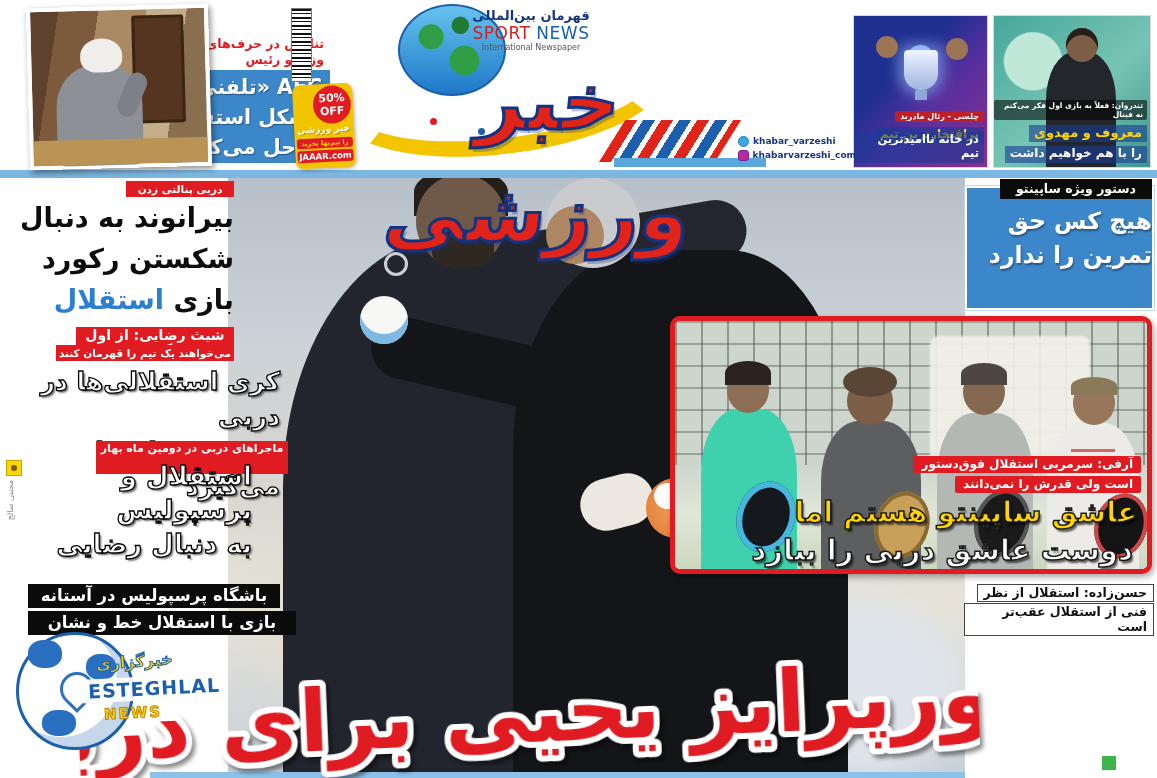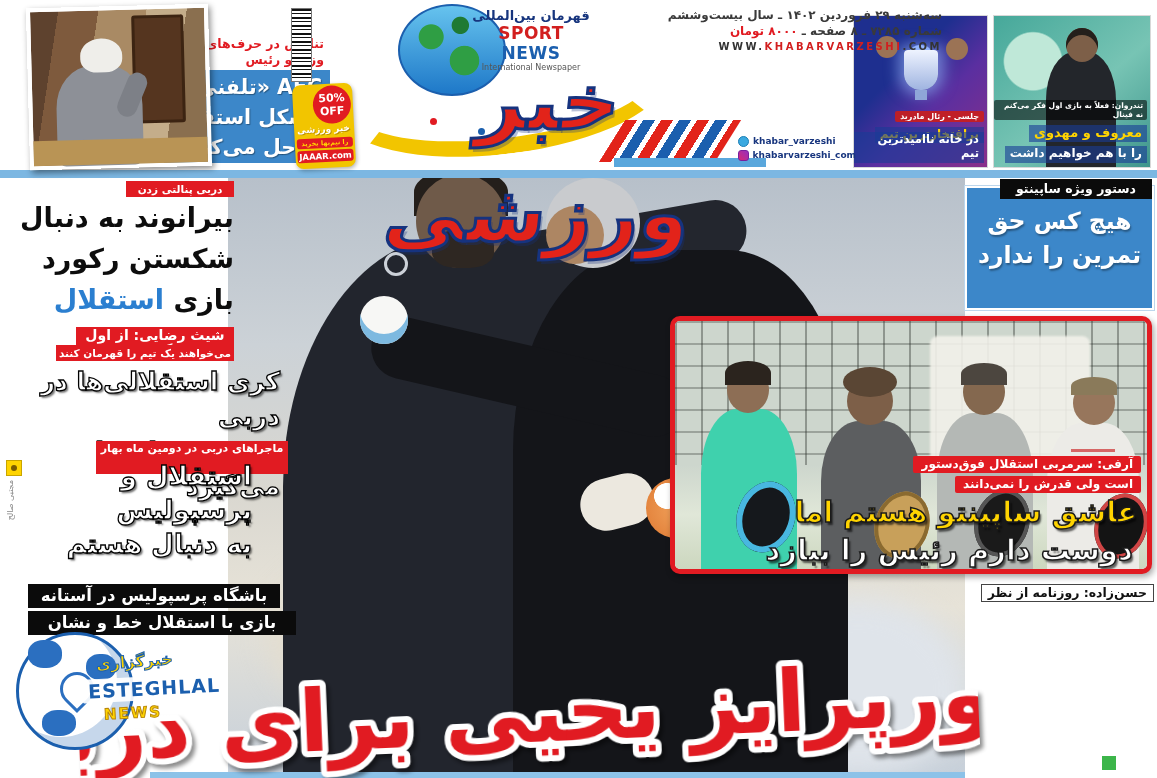--- a/index.html
+++ b/index.html
@@ -38,21 +38,21 @@
     background:radial-gradient(circle at 30% 35%,#2f9e44 0 13%,transparent 14%),
                radial-gradient(circle at 62% 62%,#2f9e44 0 17%,transparent 18%),
                radial-gradient(circle at 58% 22%,#1f7a33 0 9%,transparent 10%),
                linear-gradient(#66c3ee,#1e78c8)}
   #ribbon{left:338px;top:34px;width:330px;height:120px;z-index:2;border-radius:50%;
     border:16px solid transparent;border-bottom-color:#f2c500;transform:rotate(-7deg)}
   .pictos{z-index:3;width:7px;height:7px;border-radius:50%;background:#e11b22}
 
   #pub-block{left:468px;top:8px;width:126px;z-index:4;text-align:center}
   #pub-block .pb-fa{font-size:13px;font-weight:bold;color:#17357e}
-  #pub-block .pb-en{font-size:17px;font-weight:bold;letter-spacing:.5px;direction:ltr}
+  #pub-block .pb-en{font-size:17px;font-weight:normal;letter-spacing:.5px;direction:ltr}
   #pub-block .pb-en .red{color:#d21f1f}
   #pub-block .pb-en .blu{color:#1b5fae}
   #pub-block .pb-sub{font-size:8px;color:#555;direction:ltr}
 
   #logo-text{left:330px;top:46px;width:438px;height:118px;z-index:3;line-height:112px;text-align:center;
     font-size:78px;font-weight:bold;color:#e2231a;-webkit-text-stroke:3px #16337f;
     transform:skewX(-6deg) scaleX(1.04);text-shadow:3px 4px 0 rgba(22,51,127,.30)}
   #logo-stripes{left:612px;top:120px;width:116px;height:42px;z-index:2;transform:skewX(-32deg);
     background:repeating-linear-gradient(90deg,#e2231a 0 12px,#fff 12px 18px,#1b5fae 18px 30px,#fff 30px 36px)}
   #logo-underline{left:614px;top:158px;width:152px;height:9px;z-index:2;background:#5aa7dc}
@@ -180,21 +180,21 @@
   .padel-k span{display:inline-block;background:#e11b22;color:#fff;font-size:12px;font-weight:bold;padding:1px 8px 2px;border-radius:2px}
   #padel-k1{top:132px}
   #padel-k2{top:152px}
   #padel-hl-y{position:absolute;right:10px;top:174px;direction:rtl;text-align:right;font-size:29px;font-weight:bold;color:#ffd400;
     -webkit-text-stroke:1.5px #1a1a1a;text-shadow:2px 3px 2px rgba(0,0,0,.6)}
   #padel-hl-w{position:absolute;right:14px;top:212px;direction:rtl;text-align:right;font-size:29px;font-weight:bold;color:#fff;
     -webkit-text-stroke:1.5px #1a1a1a;text-shadow:2px 3px 2px rgba(0,0,0,.6)}
 
   
   #rc-blue1{left:967px;top:188px;width:185px;height:120px;background:#3c87c9;z-index:3;
-    direction:rtl;text-align:center;color:#fff;font-weight:bold;font-size:23.5px;line-height:34px;padding-top:16px;
+    direction:rtl;text-align:right;color:#fff;font-weight:bold;font-size:23.5px;line-height:34px;padding-top:16px;
     text-shadow:1px 2px 2px rgba(0,0,0,.35);box-shadow:0 0 0 2px #fff,0 0 0 3px #bcd6ec}
   #rc-k1{left:1000px;top:179px;width:152px;height:20px;background:#0b0b0b;color:#fff;z-index:4;
     font-size:12.5px;font-weight:bold;text-align:center;line-height:20px;direction:rtl}
   #rc-k2{left:964px;top:582px;width:190px;z-index:4;direction:rtl;text-align:right}
   #rc-k2 span{display:inline-block;background:#fff;border:1px solid #444;color:#111;font-size:12.5px;font-weight:bold;
     padding:0 6px 1px;margin-bottom:1px}
   #rc-blue2{left:970px;top:618px;width:187px;height:154px;background:#3c87c9;z-index:3;
     direction:rtl;text-align:center;color:#fff;font-weight:bold;font-size:24px;line-height:36px;padding-top:6px;
     text-shadow:1px 2px 2px rgba(0,0,0,.35)}
   #green-sq{left:1102px;top:756px;width:14px;height:14px;background:#3cb54a;z-index:8}
@@ -256,30 +256,20 @@
     <div class="row">
       <span class="tw"></span>
       <span class="hnd">khabar_varzeshi</span>
     </div>
     <div class="row">
       <span class="ig"></span>
       <span class="hnd">khabarvarzeshi_com</span>
     </div>
   </div>
 
-  <div class="abs" id="dateline">
-    <div class="d1">سه‌شنبه ۲۹ فروردین ۱۴۰۲ ـ سال بیست‌وششم</div>
-    <div class="d2">
-      <span>شماره ۷۲۸۵ ـ ۸ صفحه ـ</span>
-      <span class="price">۸۰۰۰ تومان</span>
-    </div>
-    <div class="d3">
-      <span>WWW.</span><span class="mid">KHABARVARZESHI</span><span>.COM</span>
-    </div>
-  </div>
 
   <div class="abs hdr-photo" id="hdr-photo1">
     <div class="cup"></div>
     <div class="ph-head" style="left:22px;top:20px;width:22px;height:22px"></div>
     <div class="ph-head" style="left:92px;top:22px;width:22px;height:22px"></div>
     <div class="cap" style="bottom:44px">
       <span class="k">چلسی - رئال مادرید</span>
     </div>
     <div class="cap" style="bottom:24px;font-size:12px">
       <span class="y">پرافتخارترین تیم</span>
@@ -333,21 +323,21 @@
   <div class="abs red-strip rtl" id="k2a">شیث رضایی: از اول گفتم</div>
   <div class="abs red-strip rtl" id="k2b">می‌خواهند یک تیم را قهرمان کنند</div>
   <div class="abs outlined" id="h2">
     <div>کری استقلالی‌ها در دربی</div>
     <div>یقه خودشان را می‌گیرد</div>
   </div>
 
   <div class="abs red-strip rtl" id="k3">ماجراهای دربی در دومین ماه بهار</div>
   <div class="abs outlined" id="h3">
     <div>استقلال و پرسپولیس</div>
-    <div>به دنبال هستم</div>
+    <div>به دنبال رضایی</div>
   </div>
 
   <div class="abs" id="byline">
     <span class="sq"></span>
     <span class="nm">مجتبی صالح</span>
   </div>
 
   <div class="abs blk-strip" id="strip1">باشگاه پرسپولیس در آستانه</div>
   <div class="abs blk-strip" id="strip2">بازی با استقلال خط و نشان کشید</div>
 
@@ -387,28 +377,29 @@
       <div class="racket" id="rk3"></div>
       <div class="racket" id="rk4"></div>
     </div>
     <div class="padel-k" id="padel-k1">
       <span>آرفی: سرمربی استقلال فوق‌دستور</span>
     </div>
     <div class="padel-k" id="padel-k2">
       <span>است ولی قدرش را نمی‌دانند</span>
     </div>
     <div id="padel-hl-y">عاشق ساپینتو هستم اما</div>
-    <div id="padel-hl-w">دوست دارم رئیس را ببازد</div>
+    <div id="padel-hl-w">دوست عاشق دربی را ببازد</div>
   </div>
 
   <div class="abs" id="rc-blue1">
     <div>هیچ کس حق</div>
     <div>تمرین را ندارد</div>
   </div>
   <div class="abs" id="rc-k1">دستور ویژه ساپینتو</div>
 
   <div class="abs" id="rc-k2">
-    <span>حسن‌زاده: روزنامه از نظر</span><br>
+    <span>حسن‌زاده: استقلال از نظر</span><br>
+    <span>فنی از استقلال عقب‌تر است</span>
   </div>
   <div class="abs" id="green-sq"></div>
 
   <div class="abs" id="bottom-line"></div>
 </div>
 
 </body></html>

